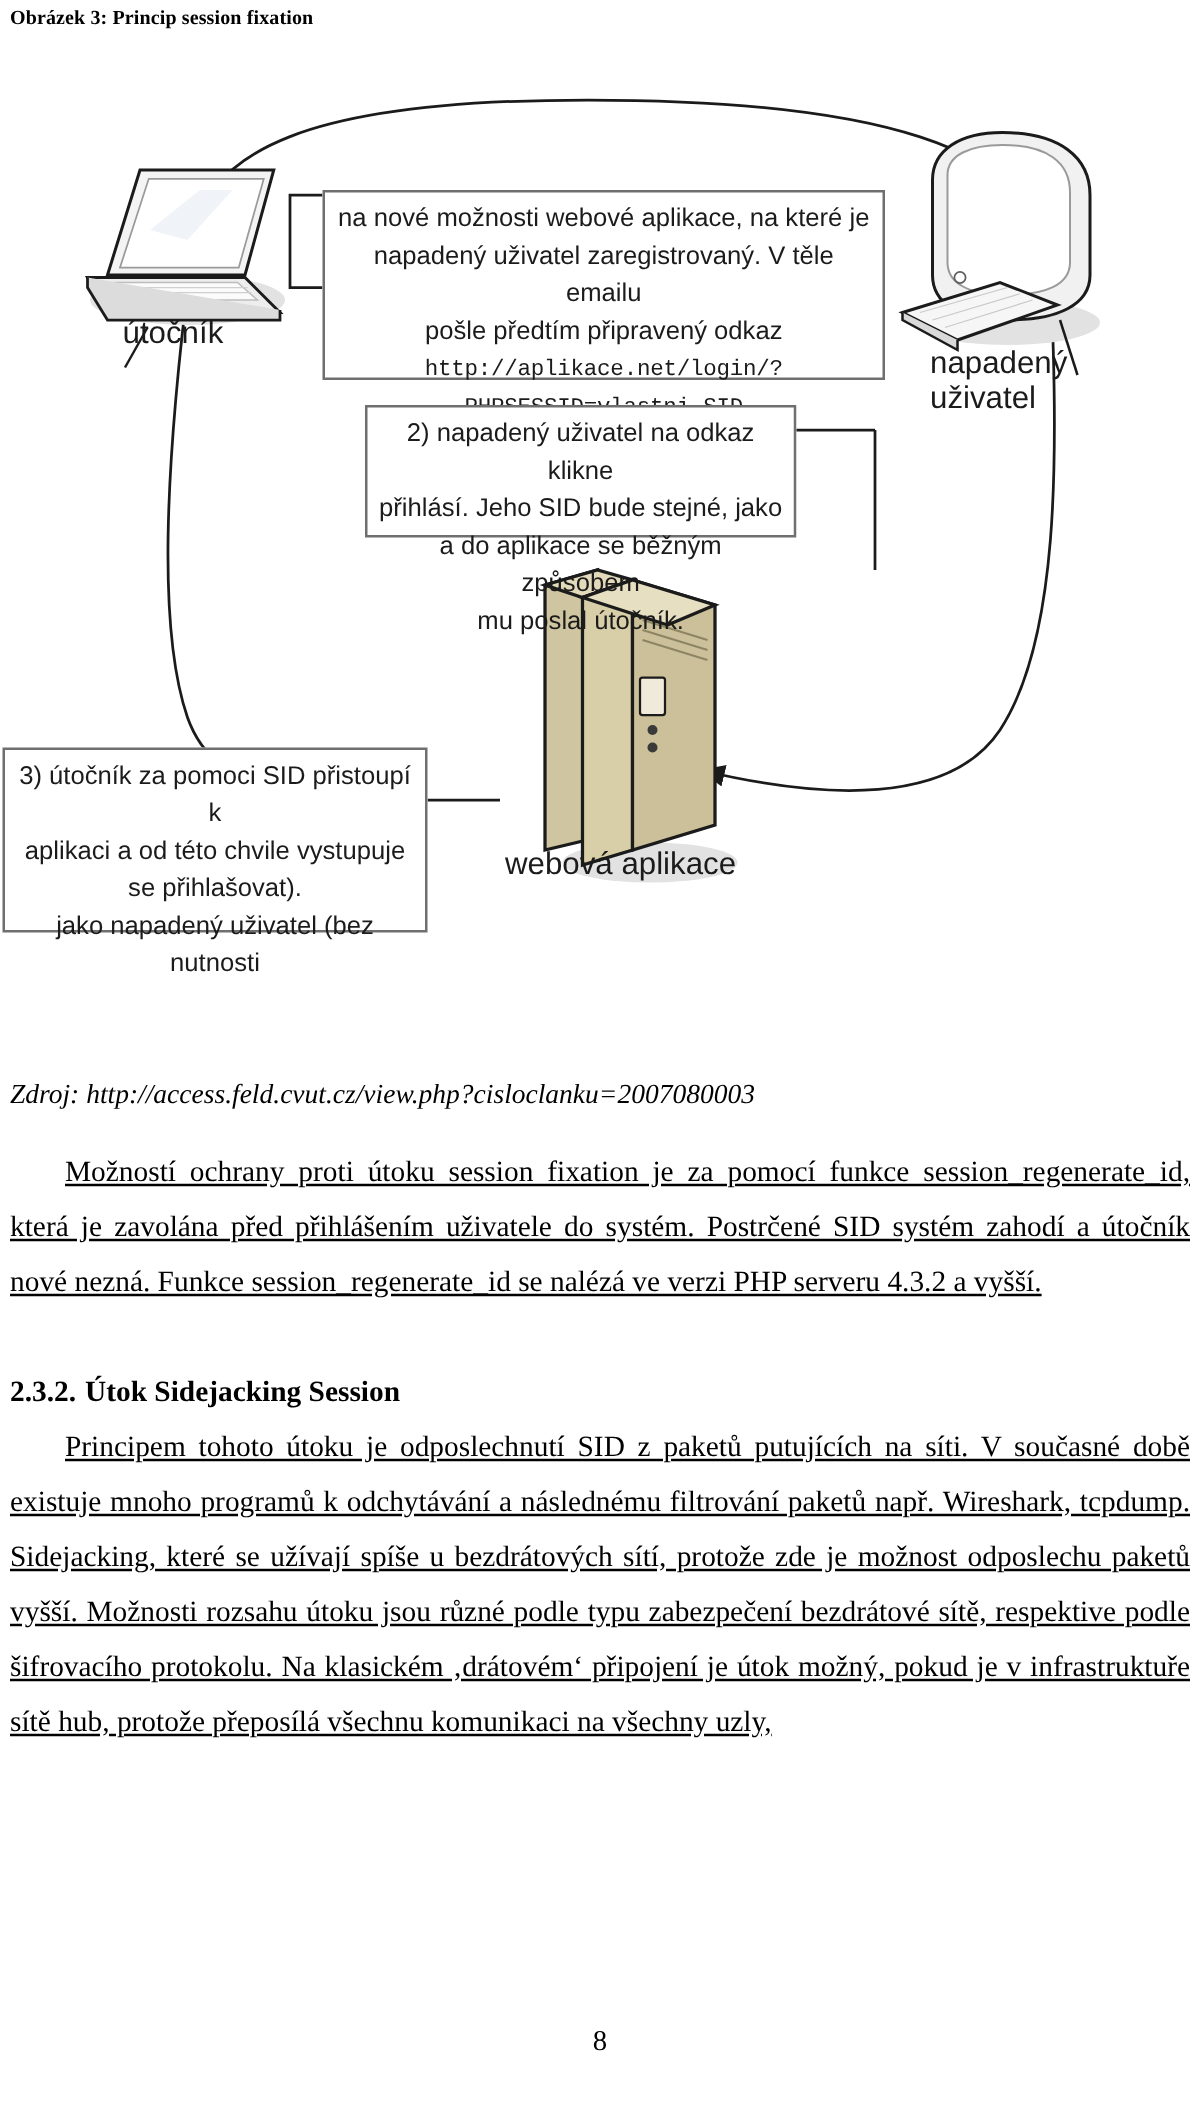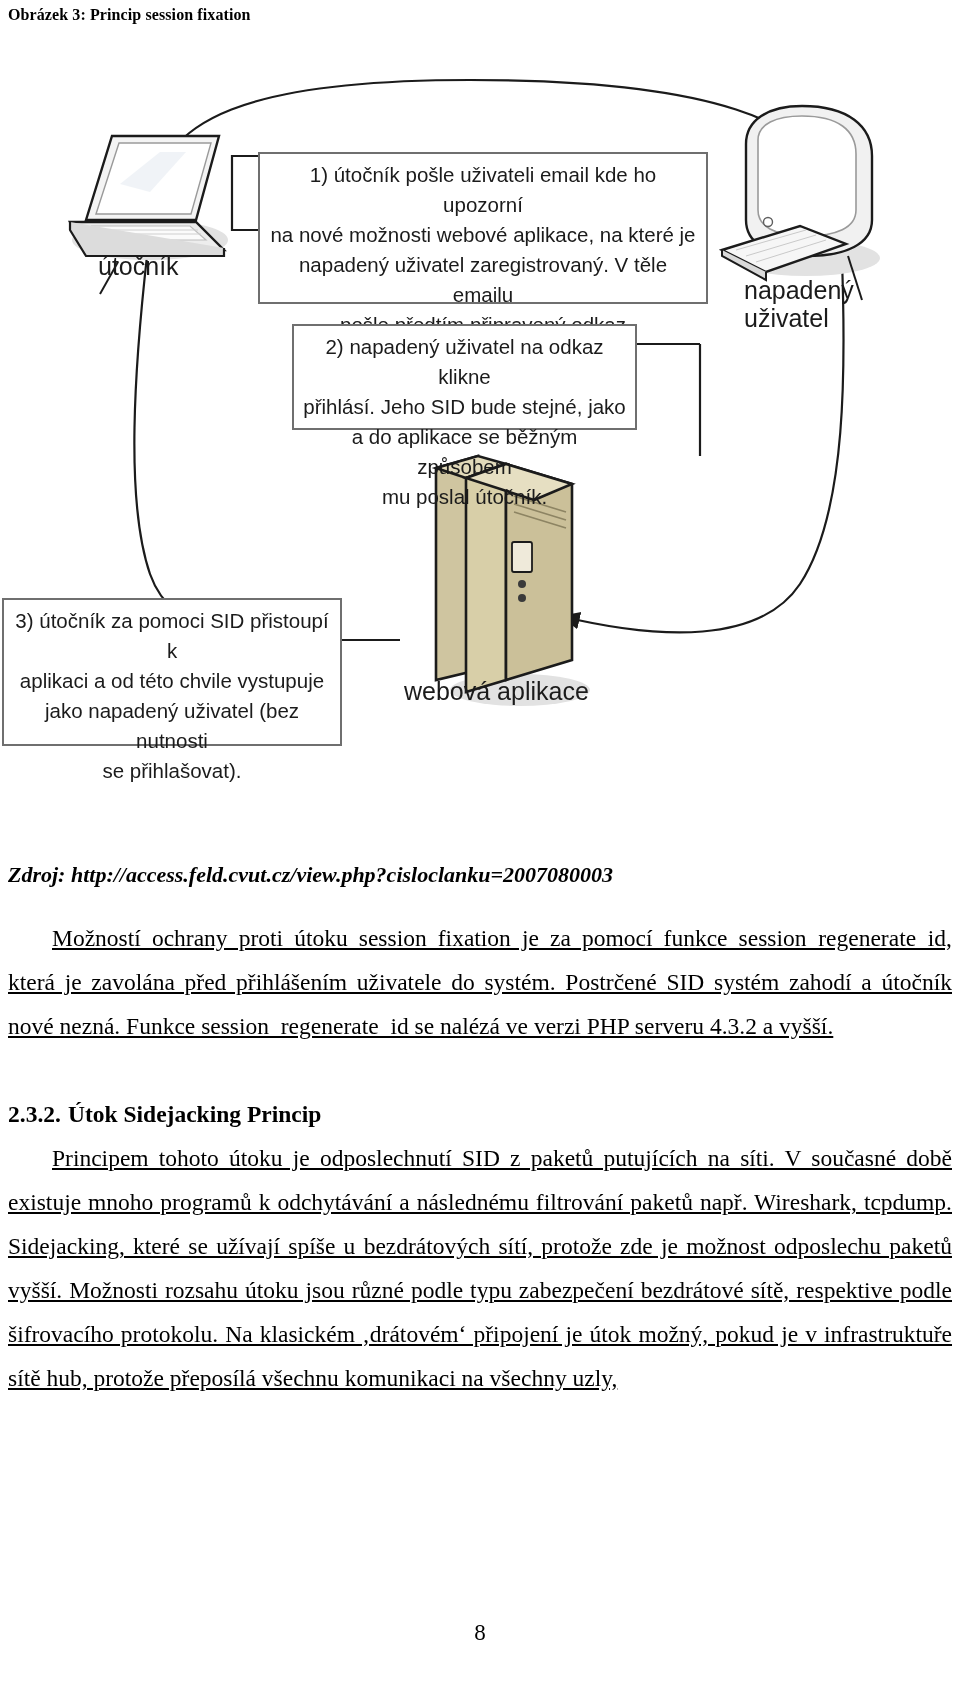--- a/index.html
+++ b/index.html
@@ -73,21 +73,21 @@
     margin-top:1px;
   }
   .callout .ln{display:block;}
 
   
   .source{
     position:absolute;
     left:8px; top:862px;
     font-family:"Liberation Serif", serif;
     font-style:italic;
-    font-weight:bold;
+    font-weight:normal;
     font-size:22px;
     white-space:nowrap;
   }
 
   
   .body{
     position:absolute;
     left:8px; top:916px;
     width:944px;
   }
@@ -204,48 +204,47 @@
     </svg>
 
     <div class="fig-label" id="label-attacker">útočník</div>
     <div class="fig-label" id="label-victim">
       <span>napadený</span><br>
       <span>uživatel</span>
     </div>
     <div class="fig-label" id="label-webapp">webová aplikace</div>
 
     <div class="callout" id="callout-1">
-      <span class="ln">1) útočník pošle uživateli email kde ho upozorní</span>
       <span class="ln">na nové možnosti webové aplikace, na které je</span>
       <span class="ln">napadený uživatel zaregistrovaný. V těle emailu</span>
       <span class="ln">pošle předtím připravený odkaz</span>
       <span class="mono">http://aplikace.net/login/?PHPSESSID=vlastni_SID</span>
     </div>
 
     <div class="callout" id="callout-2">
       <span class="ln">2) napadený uživatel na odkaz klikne</span>
       <span class="ln">přihlásí. Jeho SID bude stejné, jako</span>
       <span class="ln">a do aplikace se běžným způsobem</span>
       <span class="ln">mu poslal útočník.</span>
     </div>
 
     <div class="callout" id="callout-3">
       <span class="ln">3) útočník za pomoci SID přistoupí k</span>
       <span class="ln">aplikaci a od této chvile vystupuje</span>
+      <span class="ln">se přihlašovat).</span>
       <span class="ln">jako napadený uživatel (bez nutnosti</span>
-      <span class="ln">se přihlašovat).</span>
     </div>
   </div>
 
   <div class="source">Zdroj: http://access.feld.cvut.cz/view.php?cisloclanku=2007080003</div>
 
   <div class="body">
     <p class="txt indent">Možností ochrany proti útoku session fixation je za pomocí funkce session_regenerate_id, která je zavolána před přihlášením uživatele do systém. Postrčené SID systém zahodí a útočník nové nezná. Funkce session_regenerate_id se nalézá ve verzi PHP serveru 4.3.2 a vyšší.</p>
     <div class="gap"></div>
     <h3 class="sec">
-      <span class="num">2.3.2.</span><span>Útok Sidejacking Princip</span>
+      <span class="num">2.3.2.</span><span>Útok Sidejacking Session</span>
     </h3>
     <p class="txt indent">Principem tohoto útoku je odposlechnutí SID z paketů putujících na síti. V současné době existuje mnoho programů k odchytávání a následnému filtrování paketů např. Wireshark, tcpdump. Sidejacking, které se užívají spíše u bezdrátových sítí, protože zde je možnost odposlechu paketů vyšší. Možnosti rozsahu útoku jsou různé podle typu zabezpečení bezdrátové sítě, respektive podle šifrovacího protokolu. Na klasickém ‚drátovém‘ připojení je útok možný, pokud je v infrastruktuře sítě hub, protože přeposílá všechnu komunikaci na všechny uzly,</p>
   </div>
 
   <div class="pagenum">8</div>
 
 </div>
 
 </body></html>

